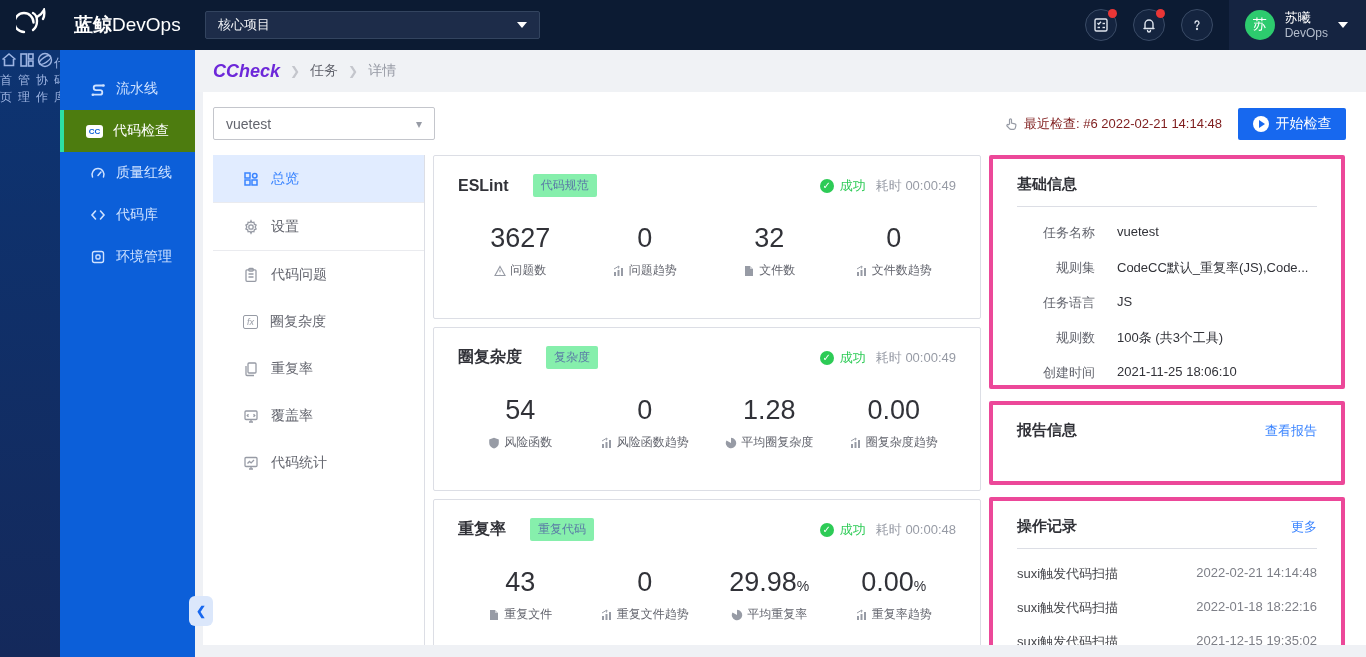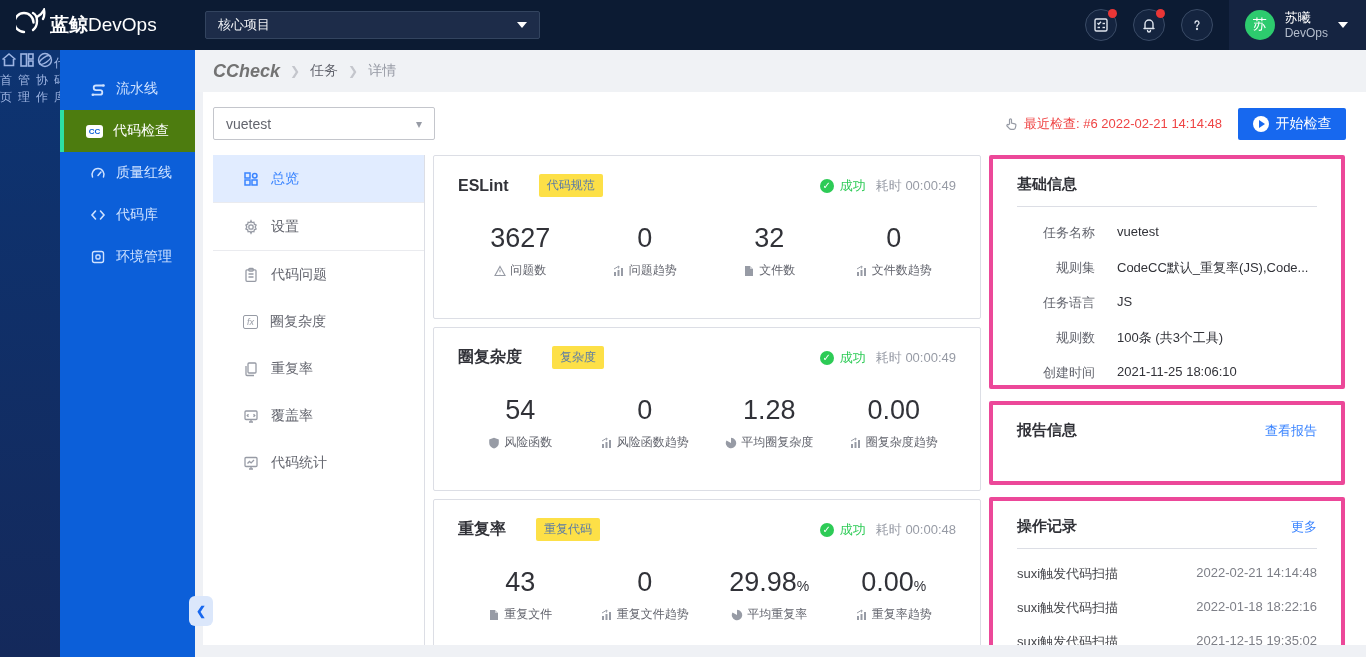--- a/index.html
+++ b/index.html
@@ -1,21 +1,21 @@
 <!DOCTYPE html>
 <html><head>
 <meta charset="utf-8">
 <style>
   * { margin:0; padding:0; box-sizing:border-box; }
   html,body { width:1366px; height:657px; overflow:hidden; background:#eff1f5;
     font-family:"Liberation Sans", sans-serif; }
 
   
   .topbar { height:50px; background:#0c1b33; display:flex; align-items:center; position:relative; }
-  .logo { display:flex; align-items:center; gap:0; padding-left:16px; width:205px; }
+  .logo { display:flex; align-items:center; gap:24px; padding-left:16px; width:205px; }
   .logo-text { color:#fff; font-size:19px; }
   .logo-text b { font-weight:700; }
   .proj-select { width:335px; height:28px; background:#1d2c49; border:1px solid #33445f;
     border-radius:2px; display:flex; align-items:center; justify-content:space-between;
     padding:0 12px; color:#f0f2f5; font-size:13px; cursor:pointer; }
   .caret-down { width:0; height:0; border-left:5px solid transparent; border-right:5px solid transparent;
     border-top:6px solid #fff; }
   .topbar-right { margin-left:auto; display:flex; align-items:center; height:100%; }
   .tb-iconbtn { width:32px; height:32px; border-radius:50%; border:1px solid #3a4b66;
     display:flex; align-items:center; justify-content:center; margin-right:16px;
@@ -52,32 +52,32 @@
   .ccbadge { width:17px; height:13px; background:#fff; border-radius:3px; color:#0c5fd9;
     font-size:8px; font-weight:700; display:flex; align-items:center; justify-content:center; }
   .collapse-handle { position:absolute; right:-18px; top:546px; width:24px; height:30px;
     background:#dbe7fb; border-radius:6px; display:flex; align-items:center;
     justify-content:center; color:#1768ef; font-size:12px; font-weight:700; cursor:pointer; z-index:5; }
 
   
   .main { flex:1; display:flex; flex-direction:column; min-width:0; }
   .breadcrumb { height:42px; background:#f0f2f5; display:flex; align-items:center;
     padding-left:18px; font-size:14px; color:#63656e; gap:10px; }
-  .bc-app { color:#737373; font-weight:700; font-style:italic; font-size:18px; cursor:pointer; }
+  .bc-app { color:#6d28d9; font-weight:700; font-style:italic; font-size:18px; cursor:pointer; }
   .bc-sep { color:#c4c6cc; font-size:12px; }
   .bc-last { color:#979ba5; }
 
   .content { margin-left:8px; background:#fff; height:553px; display:flex; flex-direction:column; }
   .toolbar { height:63px; display:flex; align-items:center; padding:0 20px 0 10px; flex-shrink:0; }
   .task-select { width:222px; height:33px; border:1px solid #c4c6cc; border-radius:2px;
     display:flex; align-items:center; justify-content:space-between; padding:0 12px;
     color:#63656e; font-size:14px; cursor:pointer; background:#fff; }
   .chev { color:#979ba5; font-size:12px; }
   .toolbar-right { margin-left:auto; display:flex; align-items:center; gap:16px; }
-  .recent-check { color:#ef4444; font-size:13px; display:flex; align-items:center; gap:6px; }
+  .recent-check { color:#7f1d1d; font-size:13px; display:flex; align-items:center; gap:6px; }
   .start-btn { width:108px; height:32px; background:#1768ef; border:none; border-radius:2px;
     color:#fff; font-size:14px; display:flex; align-items:center; justify-content:center;
     gap:7px; cursor:pointer; }
   .play-circle { width:16px; height:16px; border-radius:50%; background:#fff; display:flex;
     align-items:center; justify-content:center; }
   .play-tri { width:0; height:0; border-top:4px solid transparent; border-bottom:4px solid transparent;
     border-left:6px solid #1768ef; margin-left:2px; }
 
   .content-body { flex:1; display:flex; overflow:hidden; padding-left:10px; }
 
@@ -92,21 +92,21 @@
   .fxbox { width:15px; height:14px; border:1px solid currentColor; border-radius:2px;
     font-size:9px; font-style:italic; display:flex; align-items:center; justify-content:center; }
 
   
   .cards-col { width:548px; margin-left:8px; flex-shrink:0; }
   .card { background:#fff; border:1px solid #dcdee5; border-radius:2px; margin-bottom:8px;
     padding:18px 24px; }
   .tool-card { height:164px; }
   .card-head { display:flex; align-items:center; }
   .card-title { font-size:16px; font-weight:700; color:#313238; }
-  .tool-tag { margin-left:30px; background:#fde047; color:#5a7ba6; font-size:12px;
+  .tool-tag { margin-left:24px; background:#86efac; color:#5a7ba6; font-size:12px;
     padding:3px 8px; border-radius:2px; }
   .card-status { margin-left:auto; display:flex; align-items:center; gap:6px; font-size:13px; }
   .ok-circle { width:14px; height:14px; border-radius:50%; background:#2dcb56; color:#fff;
     font-size:10px; display:flex; align-items:center; justify-content:center; }
   .ok-text { color:#2dcb56; }
   .duration { color:#979ba5; margin-left:4px; }
   .stats { display:flex; margin-top:26px; }
   .stat { flex:1; text-align:center; }
   .stat-num { font-size:27px; color:#313238; }
   .stat-num .sfx { font-size:14px; }

